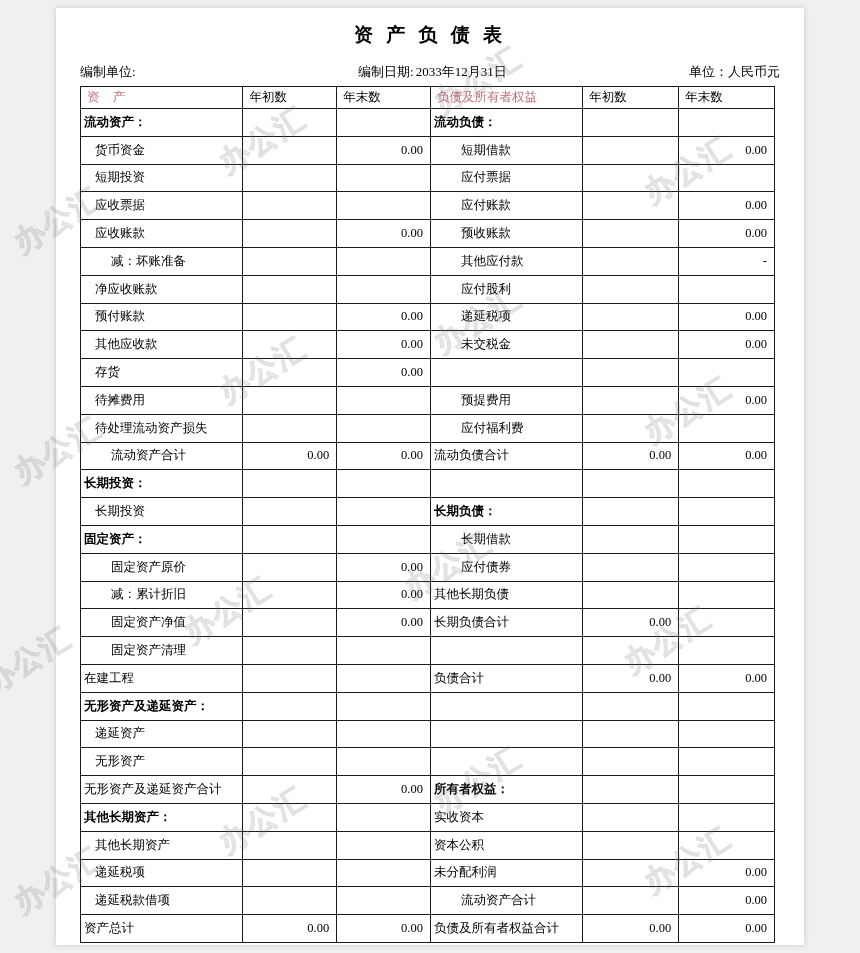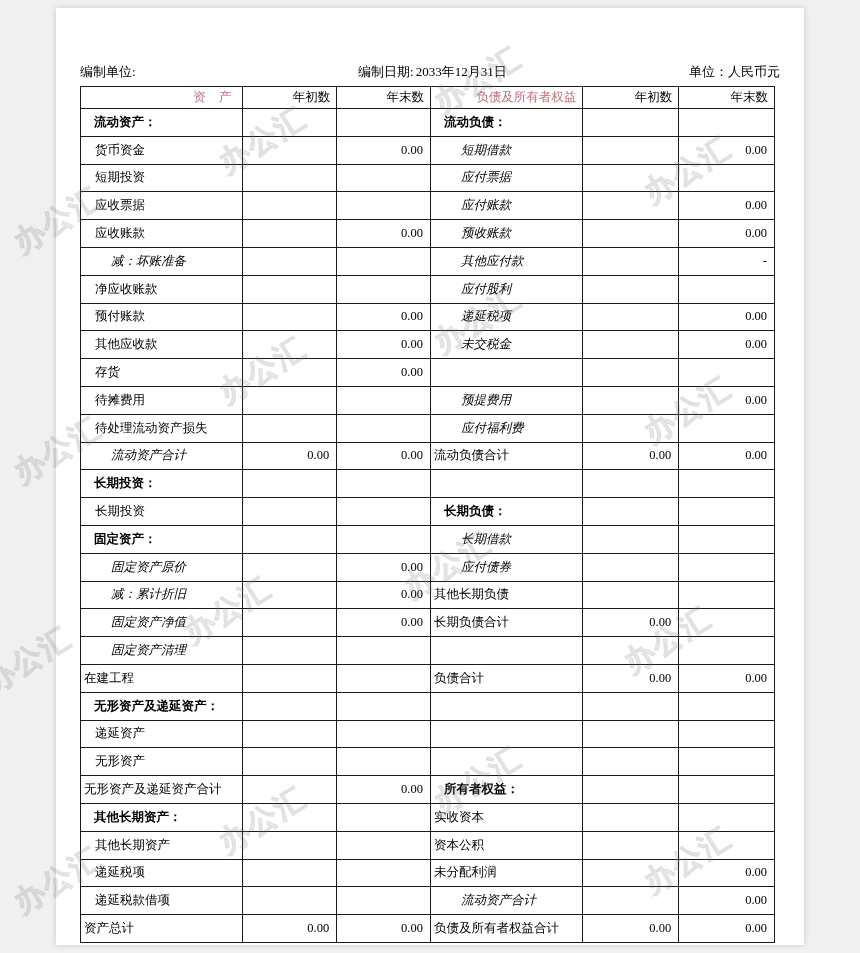--- a/index.html
+++ b/index.html
@@ -95,46 +95,47 @@
     border: 1px solid #1a1a1a;
     height: 26.8px;
     padding: 0 6px;
     vertical-align: middle;
     white-space: nowrap;
     overflow: visible;
   }
 
   
   tr.head td {
-    text-align: right;
+    text-align: left;
     height: 21px;
     font-size: 12.5px;
   }
   td.hd-red {
     color: #c0707a;
     letter-spacing: 5px;
   }
   td.hd-red2 {
     color: #c0707a;
     letter-spacing: 0px;
   }
 
   
-  .lv0 { padding-left: 13px;  font-weight: bold; }
+  .lv0 { padding-left: 3px;  font-weight: bold; }
   .lv1 { padding-left: 14px; }
-  .lv2 { padding-left: 30px; font-style: italic; }
+  .lv2 { padding-left: 30px; }
   .lv3 { padding-left: 3px;  }
   .num { text-align: right; padding-right: 7px; }
   .ovf { overflow: visible; }
 </style>
 </head>
 <body>
 
 <div id="page">
 
+  <div id="doc-title">资 产 负 债 表</div>
 
   <div id="info-line">
     <span id="info-left">编制单位:</span>
     <span id="info-center">
       <span class="lbl">编制日期:</span><span>2033年12月31日</span>
     </span>
     <span id="info-right">单位：人民币元</span>
   </div>
 
   <table>

